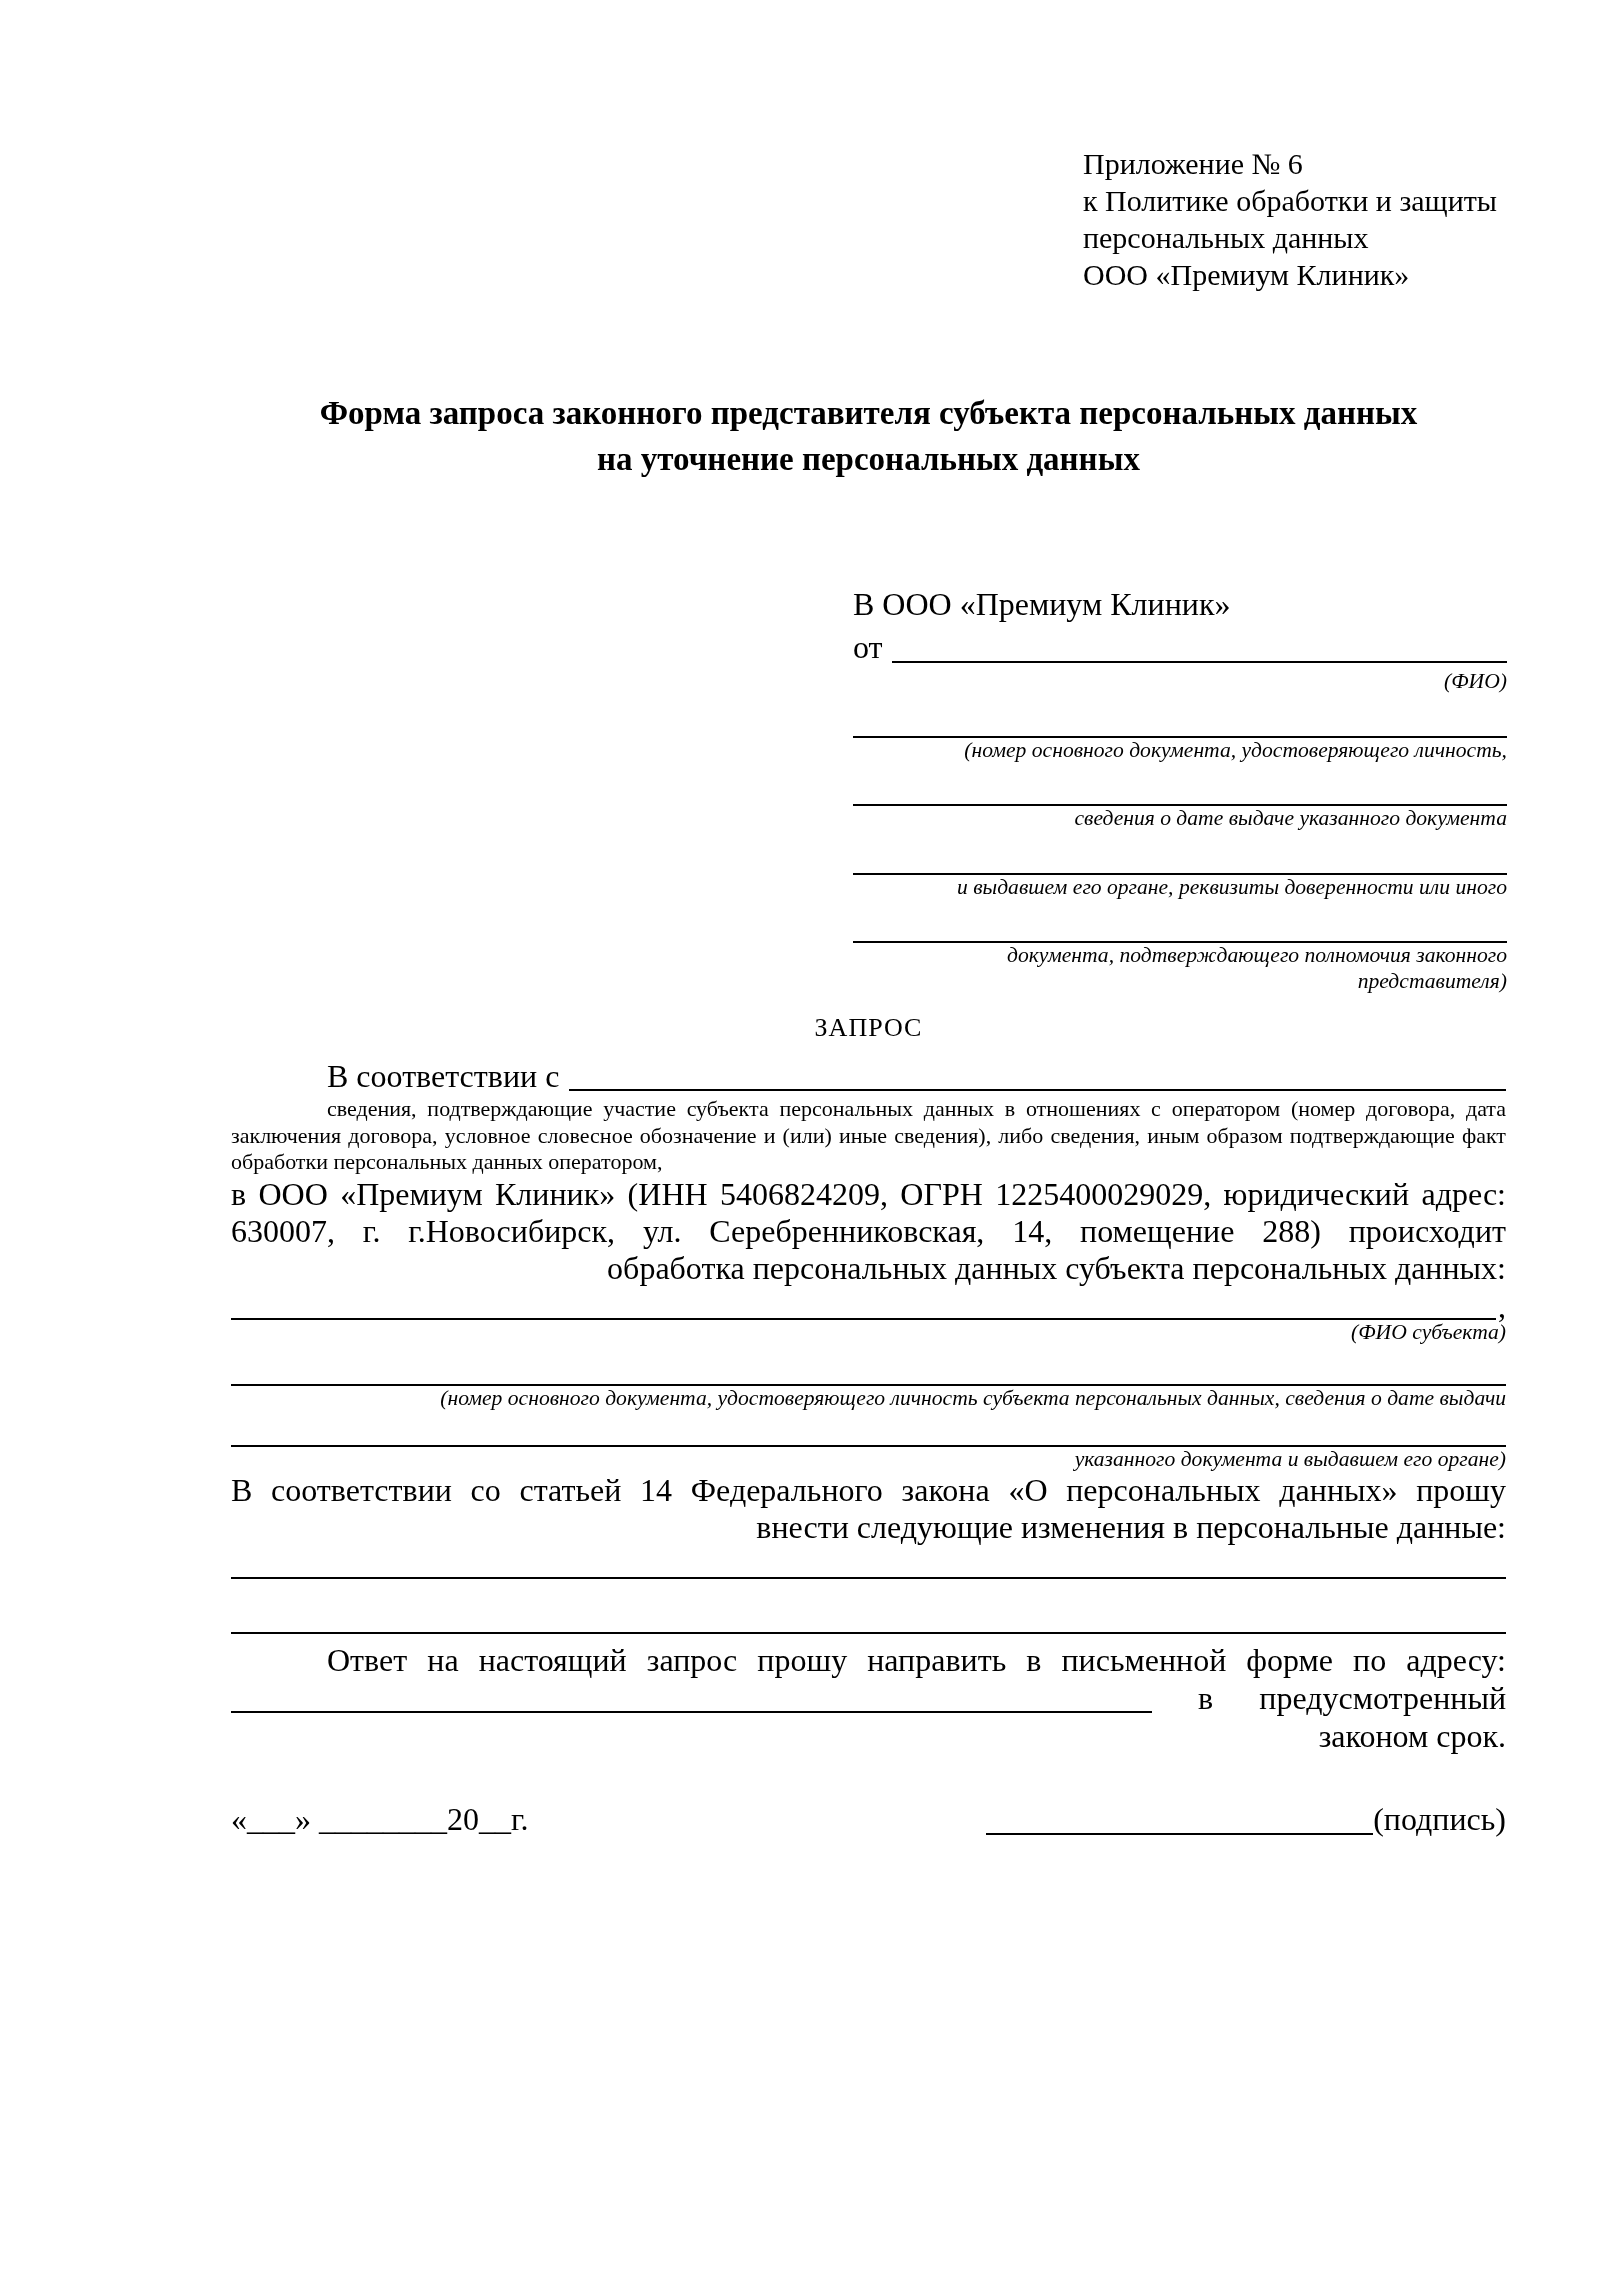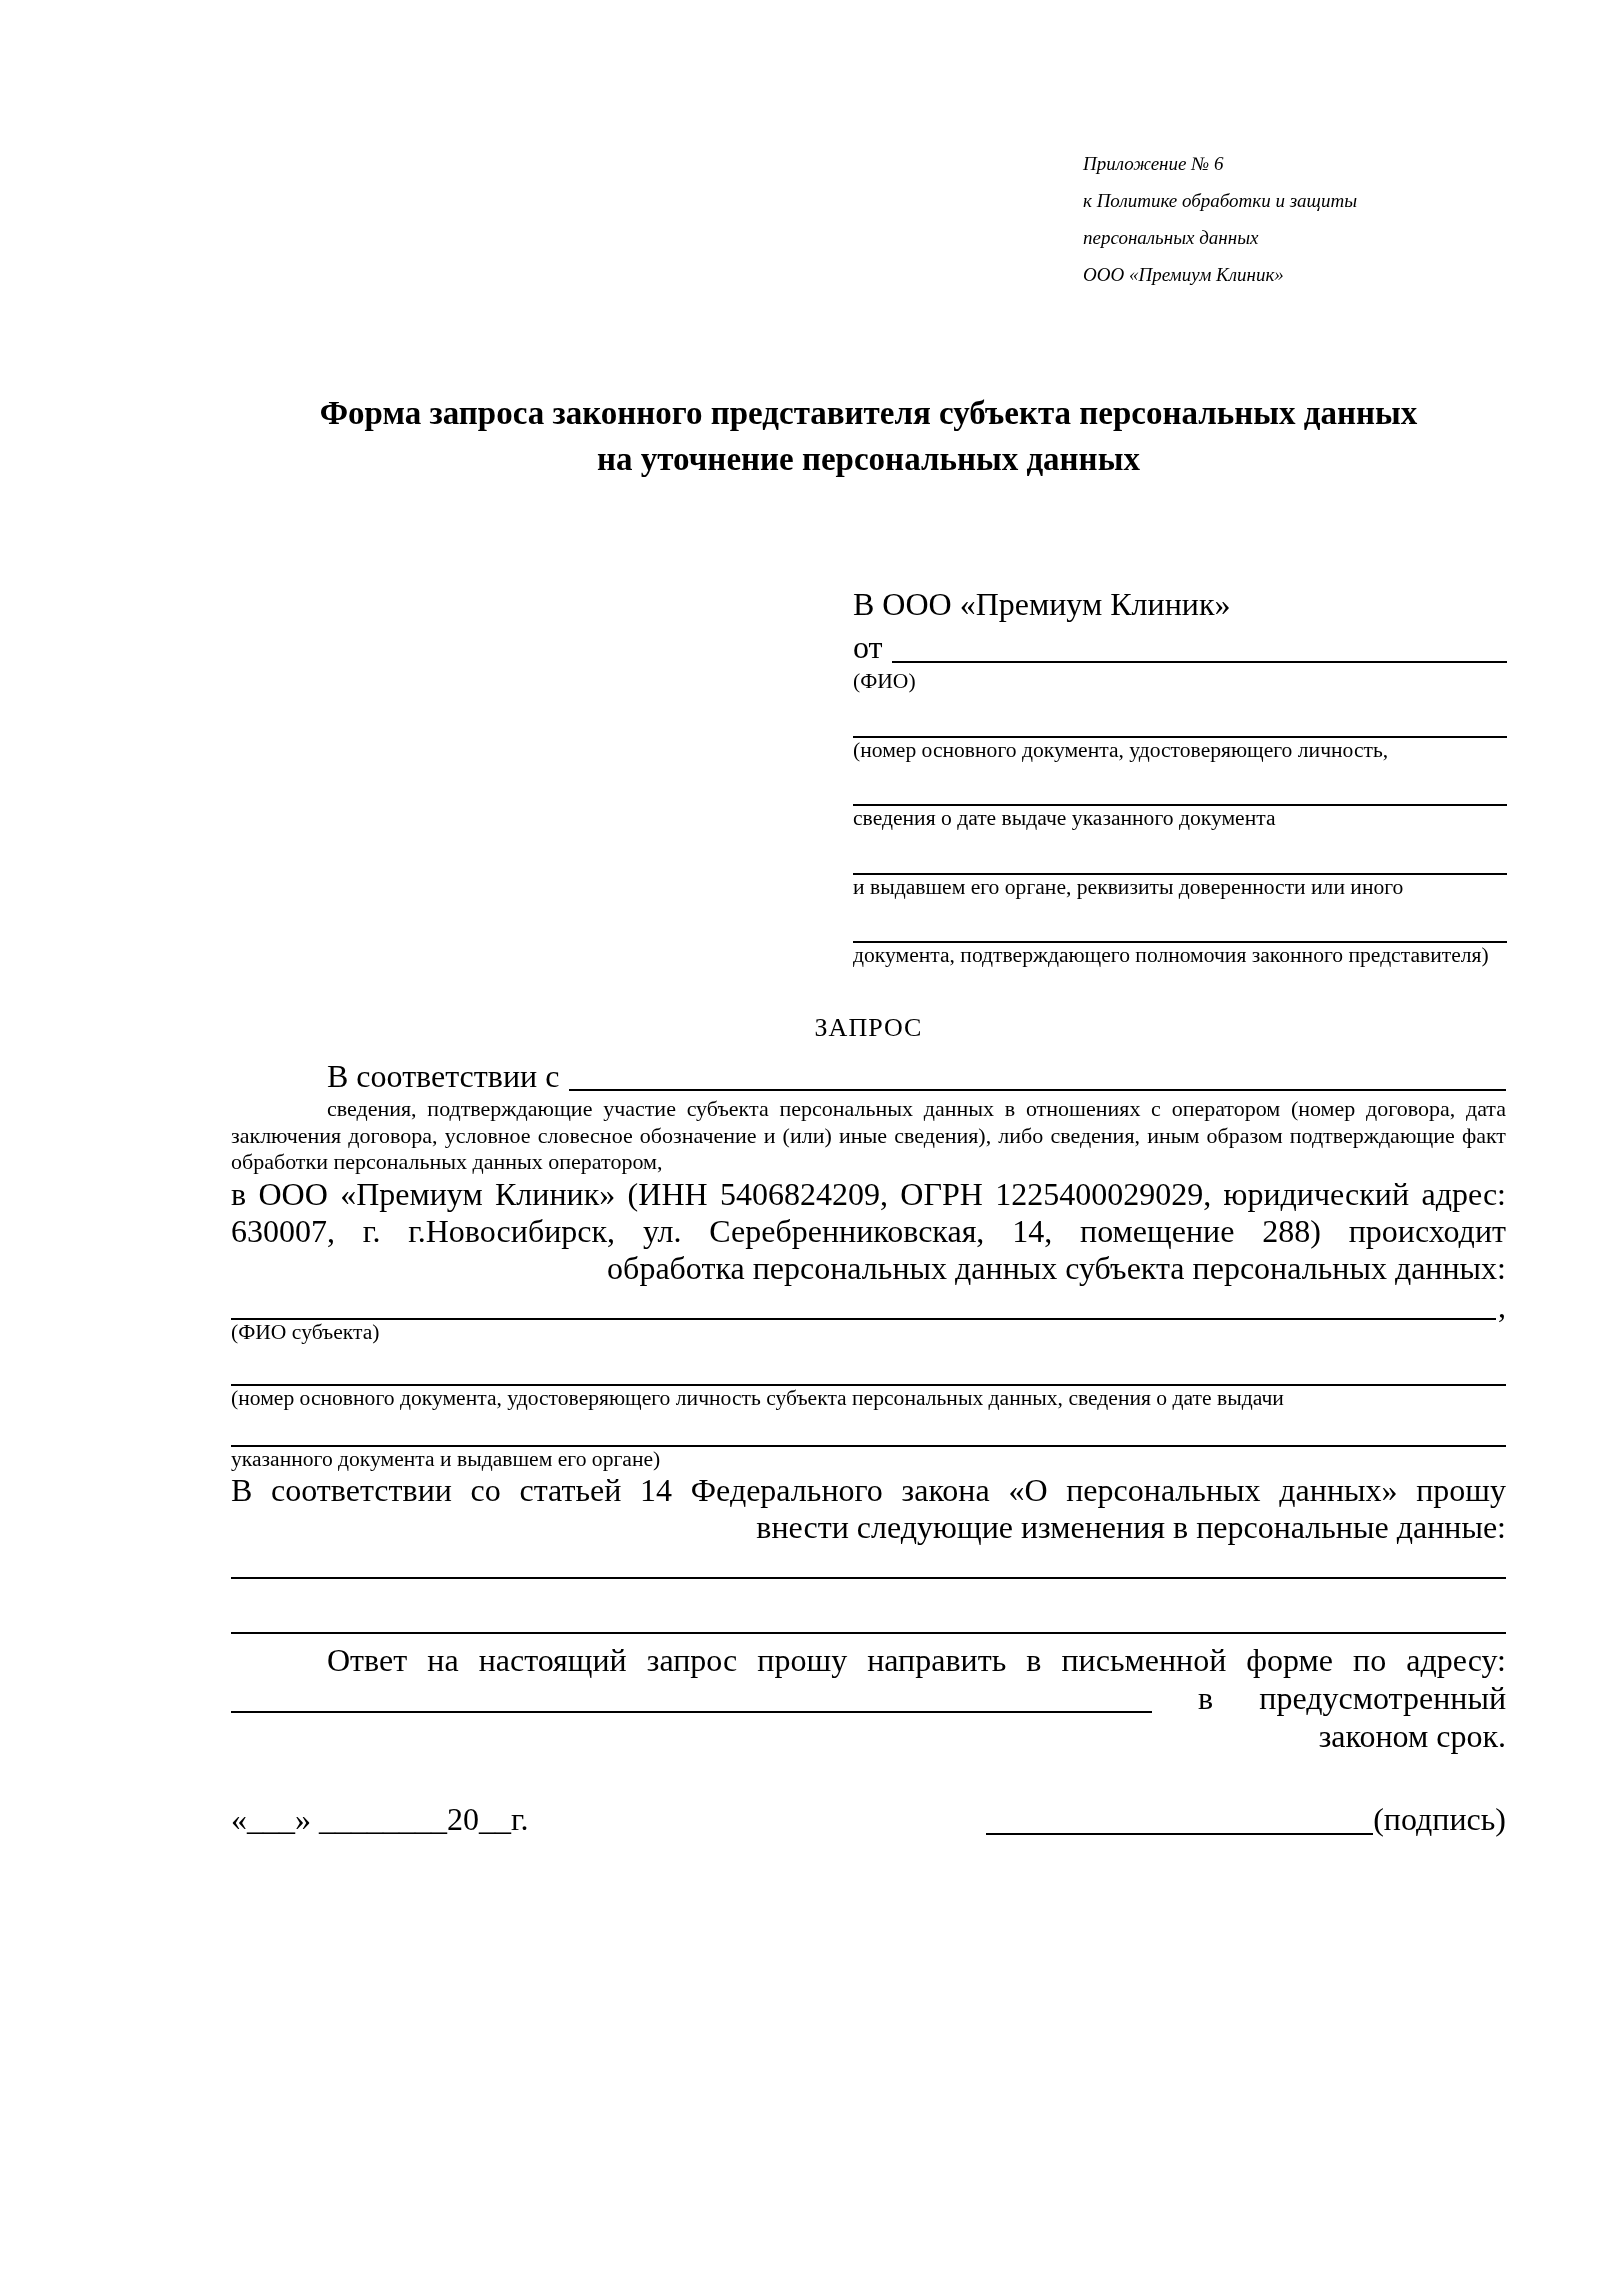--- a/index.html
+++ b/index.html
@@ -8,31 +8,31 @@
     width:1621px;height:2293px;
     background:#ffffff;
     margin:0 auto;
     font-family:"Liberation Serif","DejaVu Serif",serif;
     color:#000;
     overflow:hidden;
   }
   .abs{position:absolute;}
 
   
-  .appendix{left:1083px;top:145px;font-size:19px;line-height:37px;font-style:italic;}
+  .appendix{left:1083px;top:145px;font-size:30px;line-height:37px;}
 
   
   .doc-title{left:231px;top:390px;width:1275px;text-align:center;font-weight:700;font-size:33px;line-height:46px;}
 
   
   .addressee{left:853px;top:583px;width:654px;font-size:32px;line-height:43px;}
   .from-row{display:flex;height:43px;}
   .from-row .lbl{line-height:43px;white-space:nowrap;}
   .fill{flex:1;border-bottom:2.9px solid #000;margin:0 0 5.9px 9.8px;}
-  .cap{font-size:21.6px;line-height:25.5px;text-align:left;}
+  .cap{font-size:21.6px;line-height:25.5px;text-align:right;font-style:italic;}
   .field{height:41px;border-bottom:2.9px solid #000;}
 
   
   .zapros{left:231px;top:1006px;width:1275px;text-align:center;font-size:26px;line-height:43px;letter-spacing:1px;}
 
   
   .main{left:231px;top:1057px;width:1275px;font-size:32px;line-height:37px;}
   .intro-row{display:flex;height:39px;}
   .intro-row .indent{width:96px;}
   .intro-row .lbl{line-height:39px;white-space:nowrap;}

